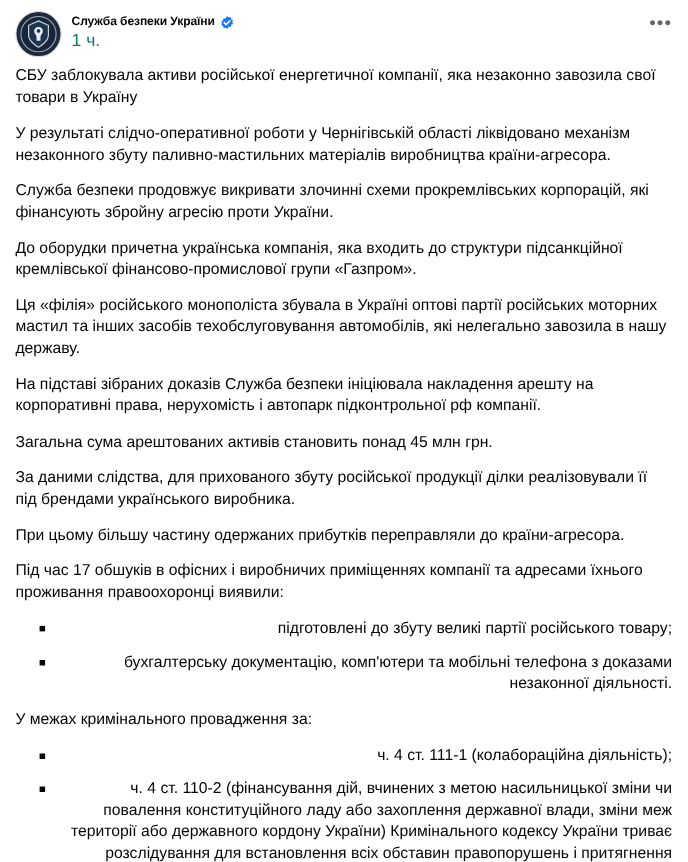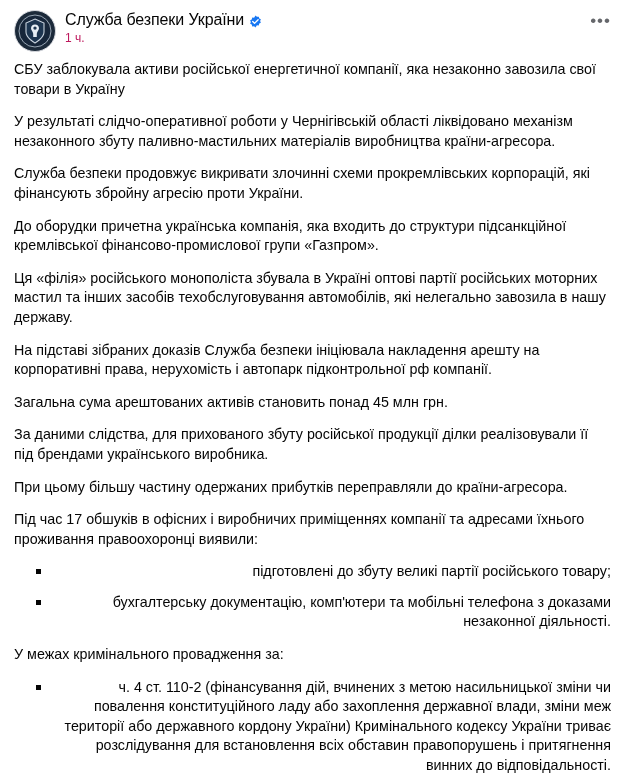--- a/index.html
+++ b/index.html
@@ -45,35 +45,35 @@
     flex-direction: column;
     justify-content: center;
     padding-top: 1px;
   }
   .name-row {
     display: flex;
     align-items: center;
     line-height: 18px;
   }
   .page-name {
-    font-size: 16px;
-    font-weight: normal;
+    font-size: 11px;
+    font-weight: bold;
     color: #050505;
     letter-spacing: -0.1px;
     text-align: center;
   }
   .verified {
     margin-left: 5px;
     width: 13px;
     height: 13px;
     display: inline-block;
   }
   .timestamp {
-    font-size: 12px;
-    color: #be185d;
+    font-size: 16px;
+    color: #0f766e;
     margin-top: 2px;
     line-height: 14px;
   }
   .menu-dots {
     position: absolute;
     right: 14px;
     top: 16px;
     color: #65676b;
     font-size: 17px;
     letter-spacing: 1px;
@@ -158,18 +158,19 @@
     <p>Під час 17 обшуків в офісних і виробничих приміщеннях компанії та адресами їхнього проживання правоохоронці виявили:</p>
 
     <ul class="bullets">
       <li>підготовлені до збуту великі партії російського товару;</li>
       <li>бухгалтерську документацію, комп'ютери та мобільні телефона з доказами незаконної діяльності.</li>
     </ul>
 
     <p>У межах кримінального провадження за:</p>
 
     <ul class="bullets">
+      <li>ч. 4 ст. 111-1 (колабораційна діяльність);</li>
       <li>ч. 4 ст. 110-2 (фінансування дій, вчинених з метою насильницької зміни чи повалення конституційного ладу або захоплення державної влади, зміни меж території або державного кордону України) Кримінального кодексу України триває розслідування для встановлення всіх обставин правопорушень і притягнення винних до відповідальності.</li>
     </ul>
 
   </div>
 
 </div>
 
 </body></html>

